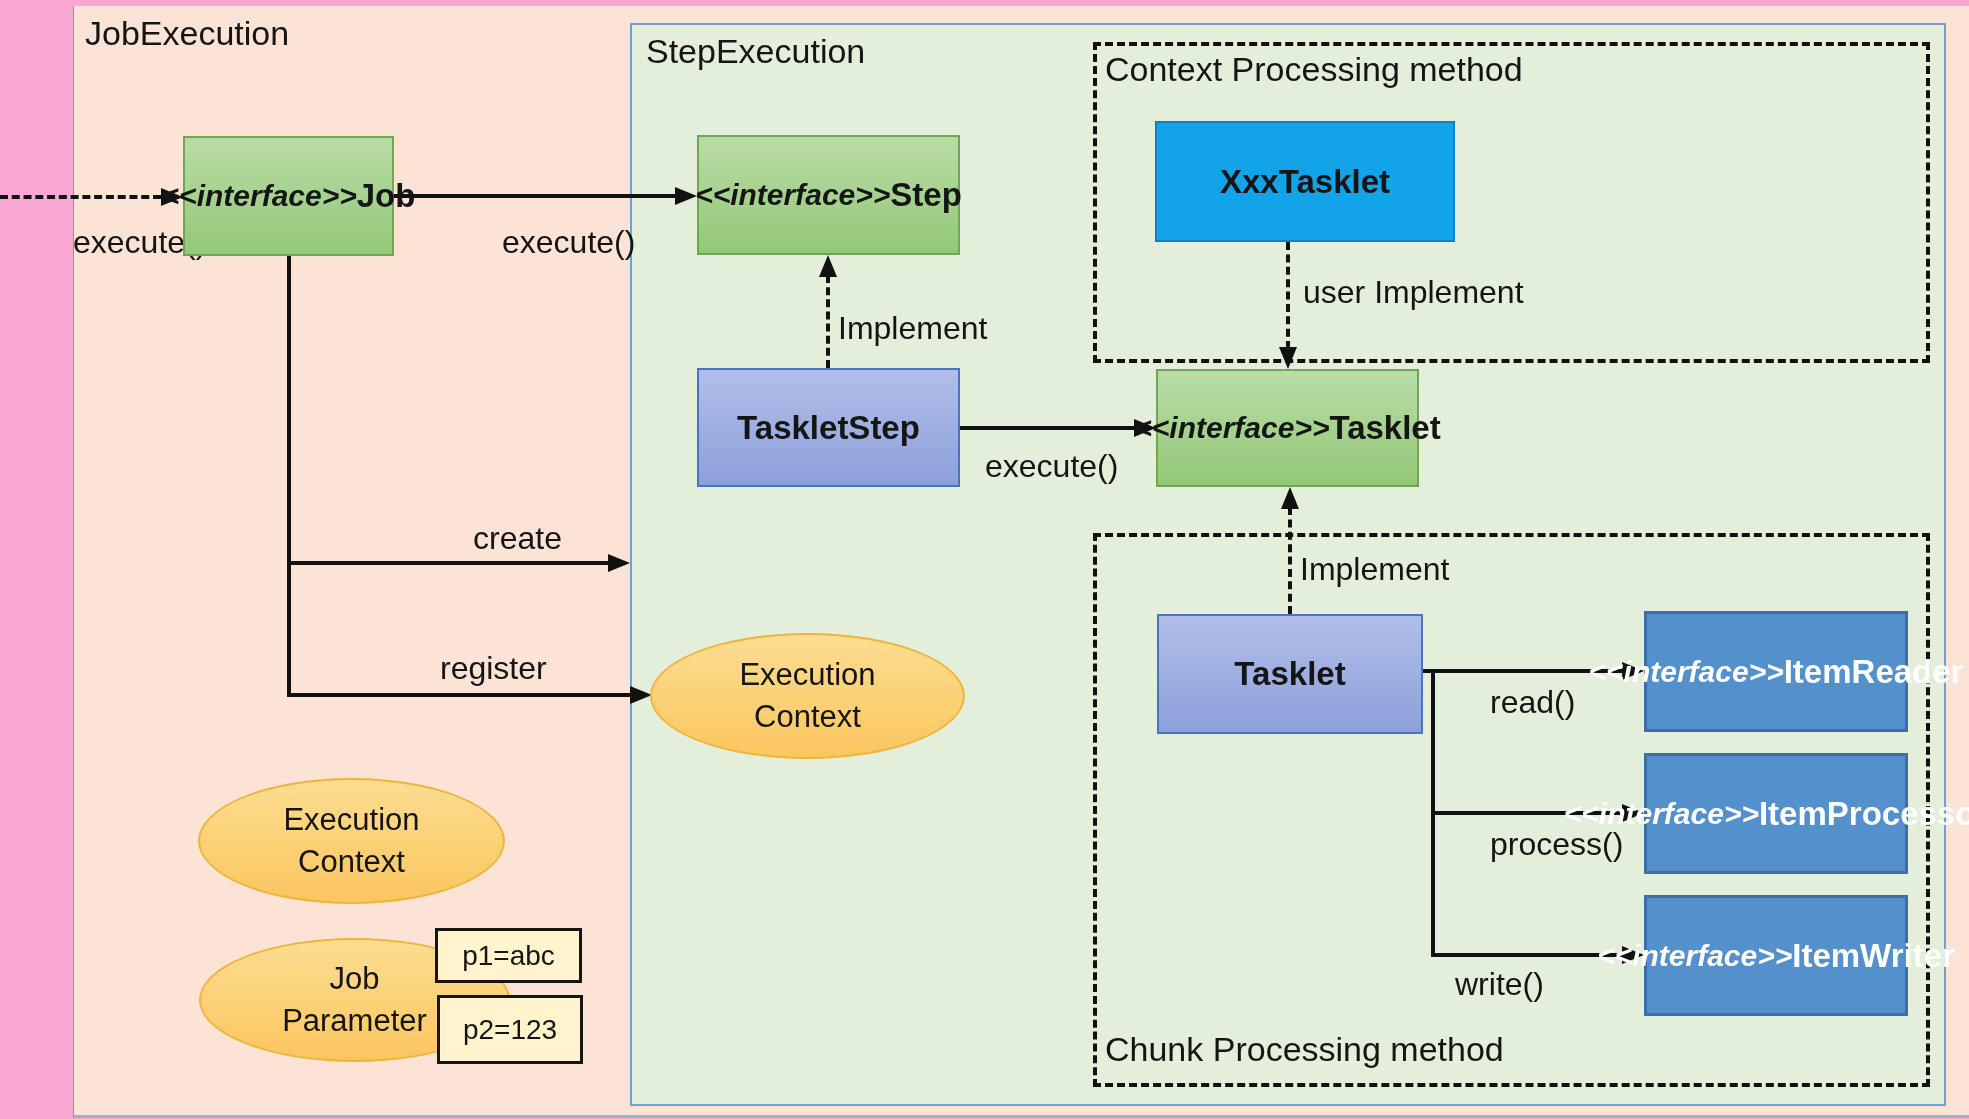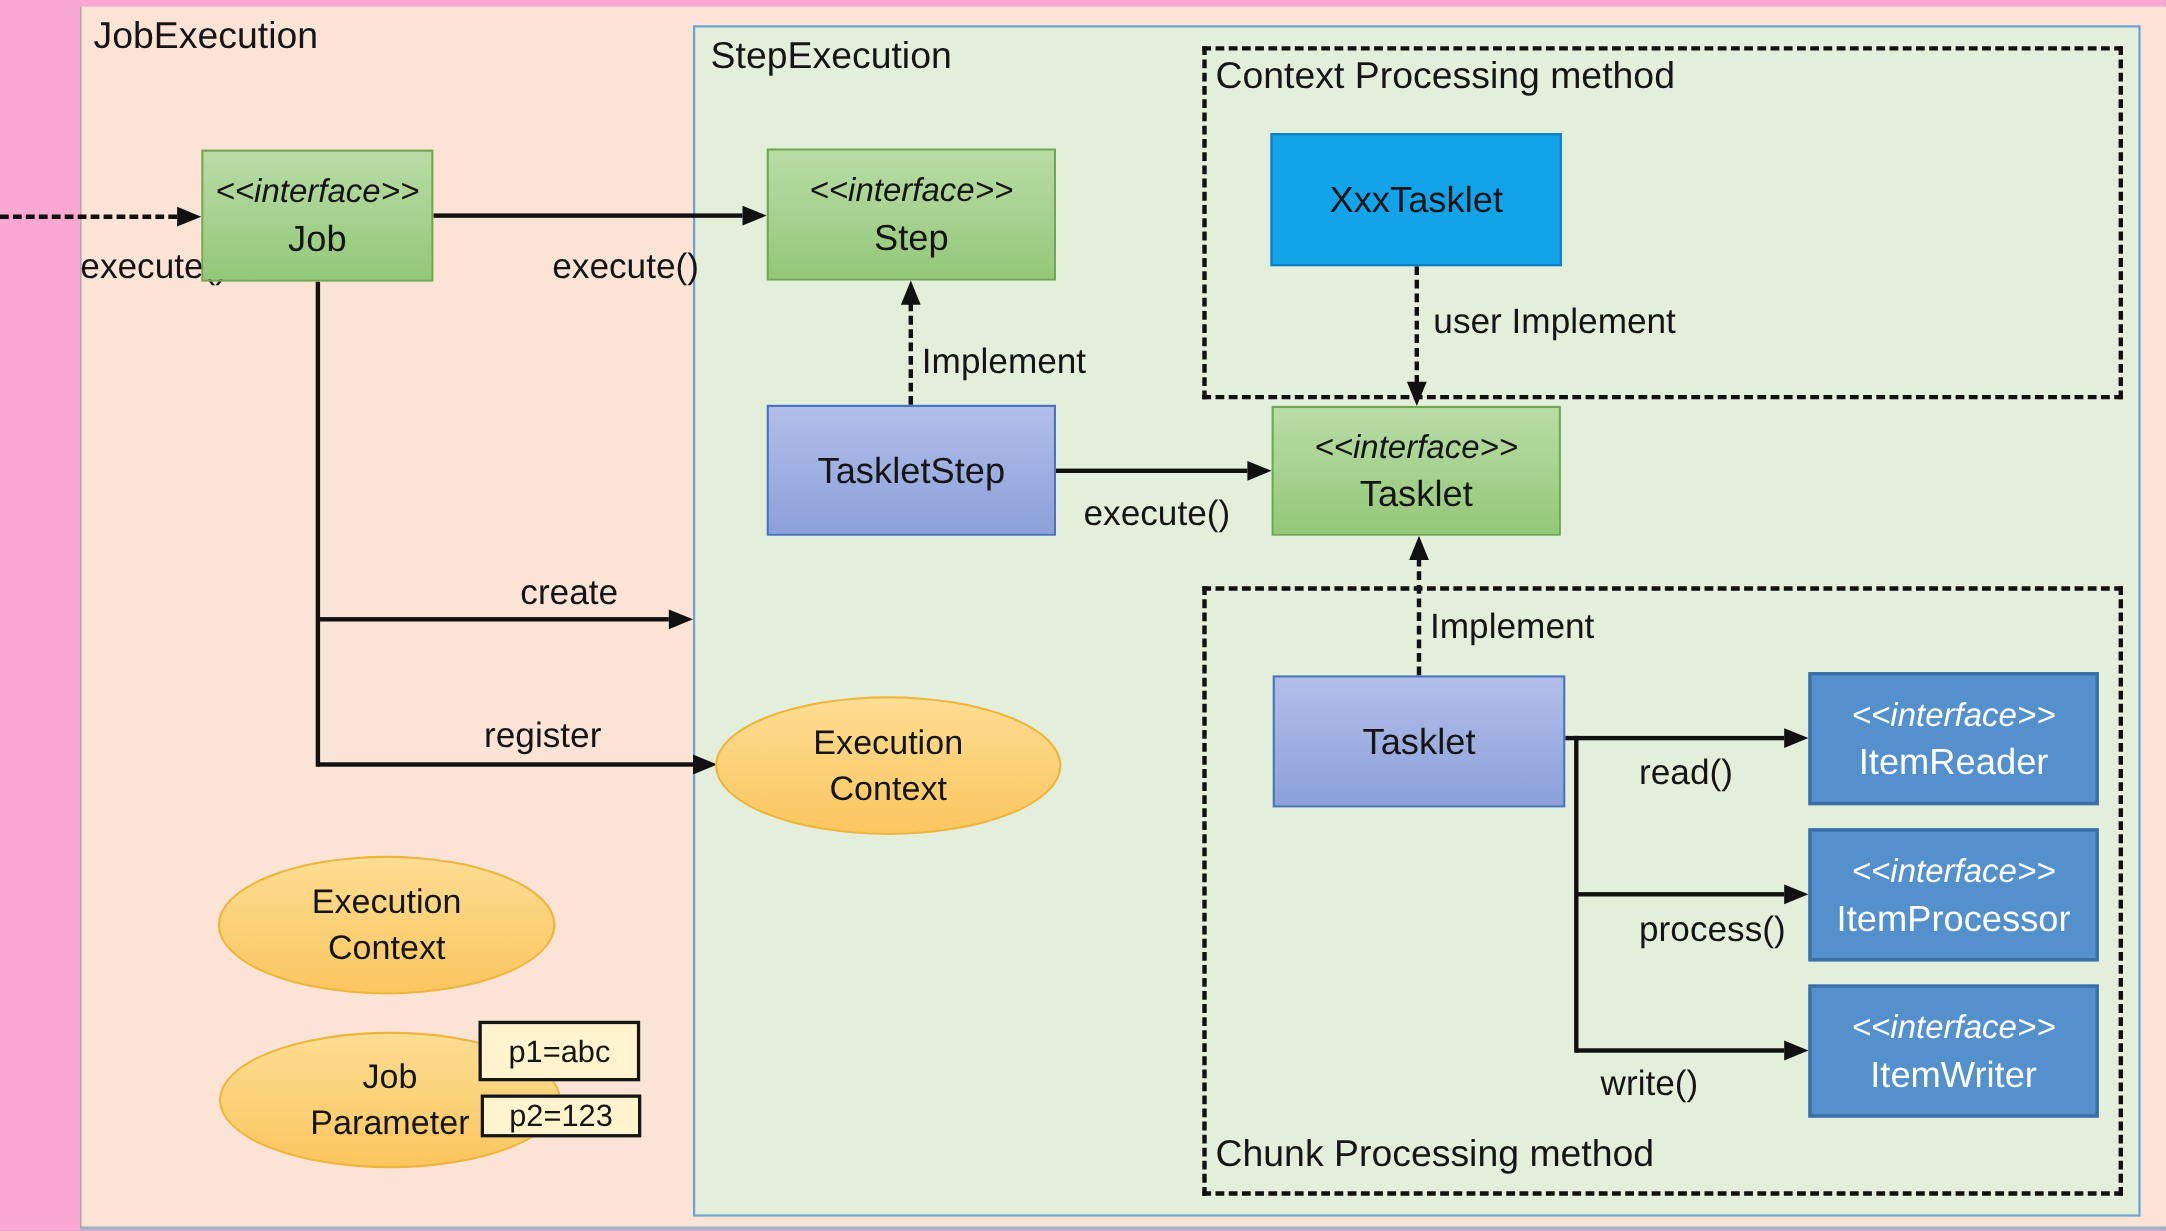--- a/index.html
+++ b/index.html
@@ -5,22 +5,22 @@
   html,body{margin:0;padding:0;background:#49704F;}
   #canvas{position:relative;width:1969px;height:1119px;background:#f9a8d4;overflow:hidden;
           font-family:"Liberation Sans",sans-serif;color:#151515;}
   .abs{position:absolute;}
   
   .job-exec{background:#FBE3D6;border-bottom:3px solid #9DB0C8;border-left:1px solid #8A9A8F;}
   .step-exec{background:#E3EFDB;border:2px solid #6FA0D4;}
   .dashed-region{border:4px dashed #111;}
   .region-label{font-size:34px;white-space:nowrap;}
   
-  .node{display:flex;flex-direction:column;align-items:center;justify-content:center;
-        box-sizing:border-box;}
+  .node{display:flex;align-items:center;justify-content:center;
+        box-sizing:border-box;font-weight:bold;}
   .green-node{background:linear-gradient(180deg,#B9DCA6 0%,#93C878 100%);border:2px solid #6EA851;}
   .peri-node{background:linear-gradient(180deg,#B1BEE8 0%,#8CA0DA 100%);border:2px solid #4A73C0;}
   .azure-node{background:#12A3E9;border:2px solid #0E81C6;}
   .steel-node{background:#5390CC;border:3px solid #3A6FA7;color:#fff;}
   .stereotype{font-style:italic;font-size:30px;line-height:42px;}
   .node-name{font-size:33px;line-height:42px;}
   
   .oval{background:linear-gradient(180deg,#FCDD92 0%,#FBC65F 100%);border:2px solid #EEB53D;
         border-radius:50%;display:flex;flex-direction:column;align-items:center;justify-content:center;
         text-align:center;box-sizing:border-box;}
@@ -116,21 +116,21 @@
 
   <div class="abs node green-node" style="left:1156px;top:369px;width:263px;height:118px;">
     <div class="stereotype">&lt;&lt;interface&gt;&gt;</div>
     <div class="node-name">Tasklet</div>
   </div>
 
   <div class="abs node peri-node" style="left:697px;top:368px;width:263px;height:119px;">
     <div class="node-name">TaskletStep</div>
   </div>
 
-  <div class="abs node azure-node" style="left:1155px;top:121px;width:265px;height:121px;">
+  <div class="abs node azure-node" style="left:1155px;top:121px;width:300px;height:121px;">
     <div class="node-name">XxxTasklet</div>
   </div>
 
   <div class="abs node peri-node" style="left:1157px;top:614px;width:266px;height:120px;">
     <div class="node-name">Tasklet</div>
   </div>
 
   <div class="abs node steel-node" style="left:1644px;top:611px;width:264px;height:121px;">
     <div class="stereotype">&lt;&lt;interface&gt;&gt;</div>
     <div class="node-name">ItemReader</div>
@@ -155,15 +155,15 @@
     <div class="oval-line">Execution</div>
     <div class="oval-line">Context</div>
   </div>
 
   <div class="abs oval" style="left:199px;top:938px;width:311px;height:124px;">
     <div class="oval-line">Job</div>
     <div class="oval-line">Parameter</div>
   </div>
 
   <div class="abs param-box" style="left:435px;top:928px;width:147px;height:55px;">p1=abc</div>
-  <div class="abs param-box" style="left:437px;top:995px;width:146px;height:39px;">p2=123</div>
+  <div class="abs param-box" style="left:437px;top:995px;width:146px;height:69px;">p2=123</div>
 
 </div>
 
 </body></html>

